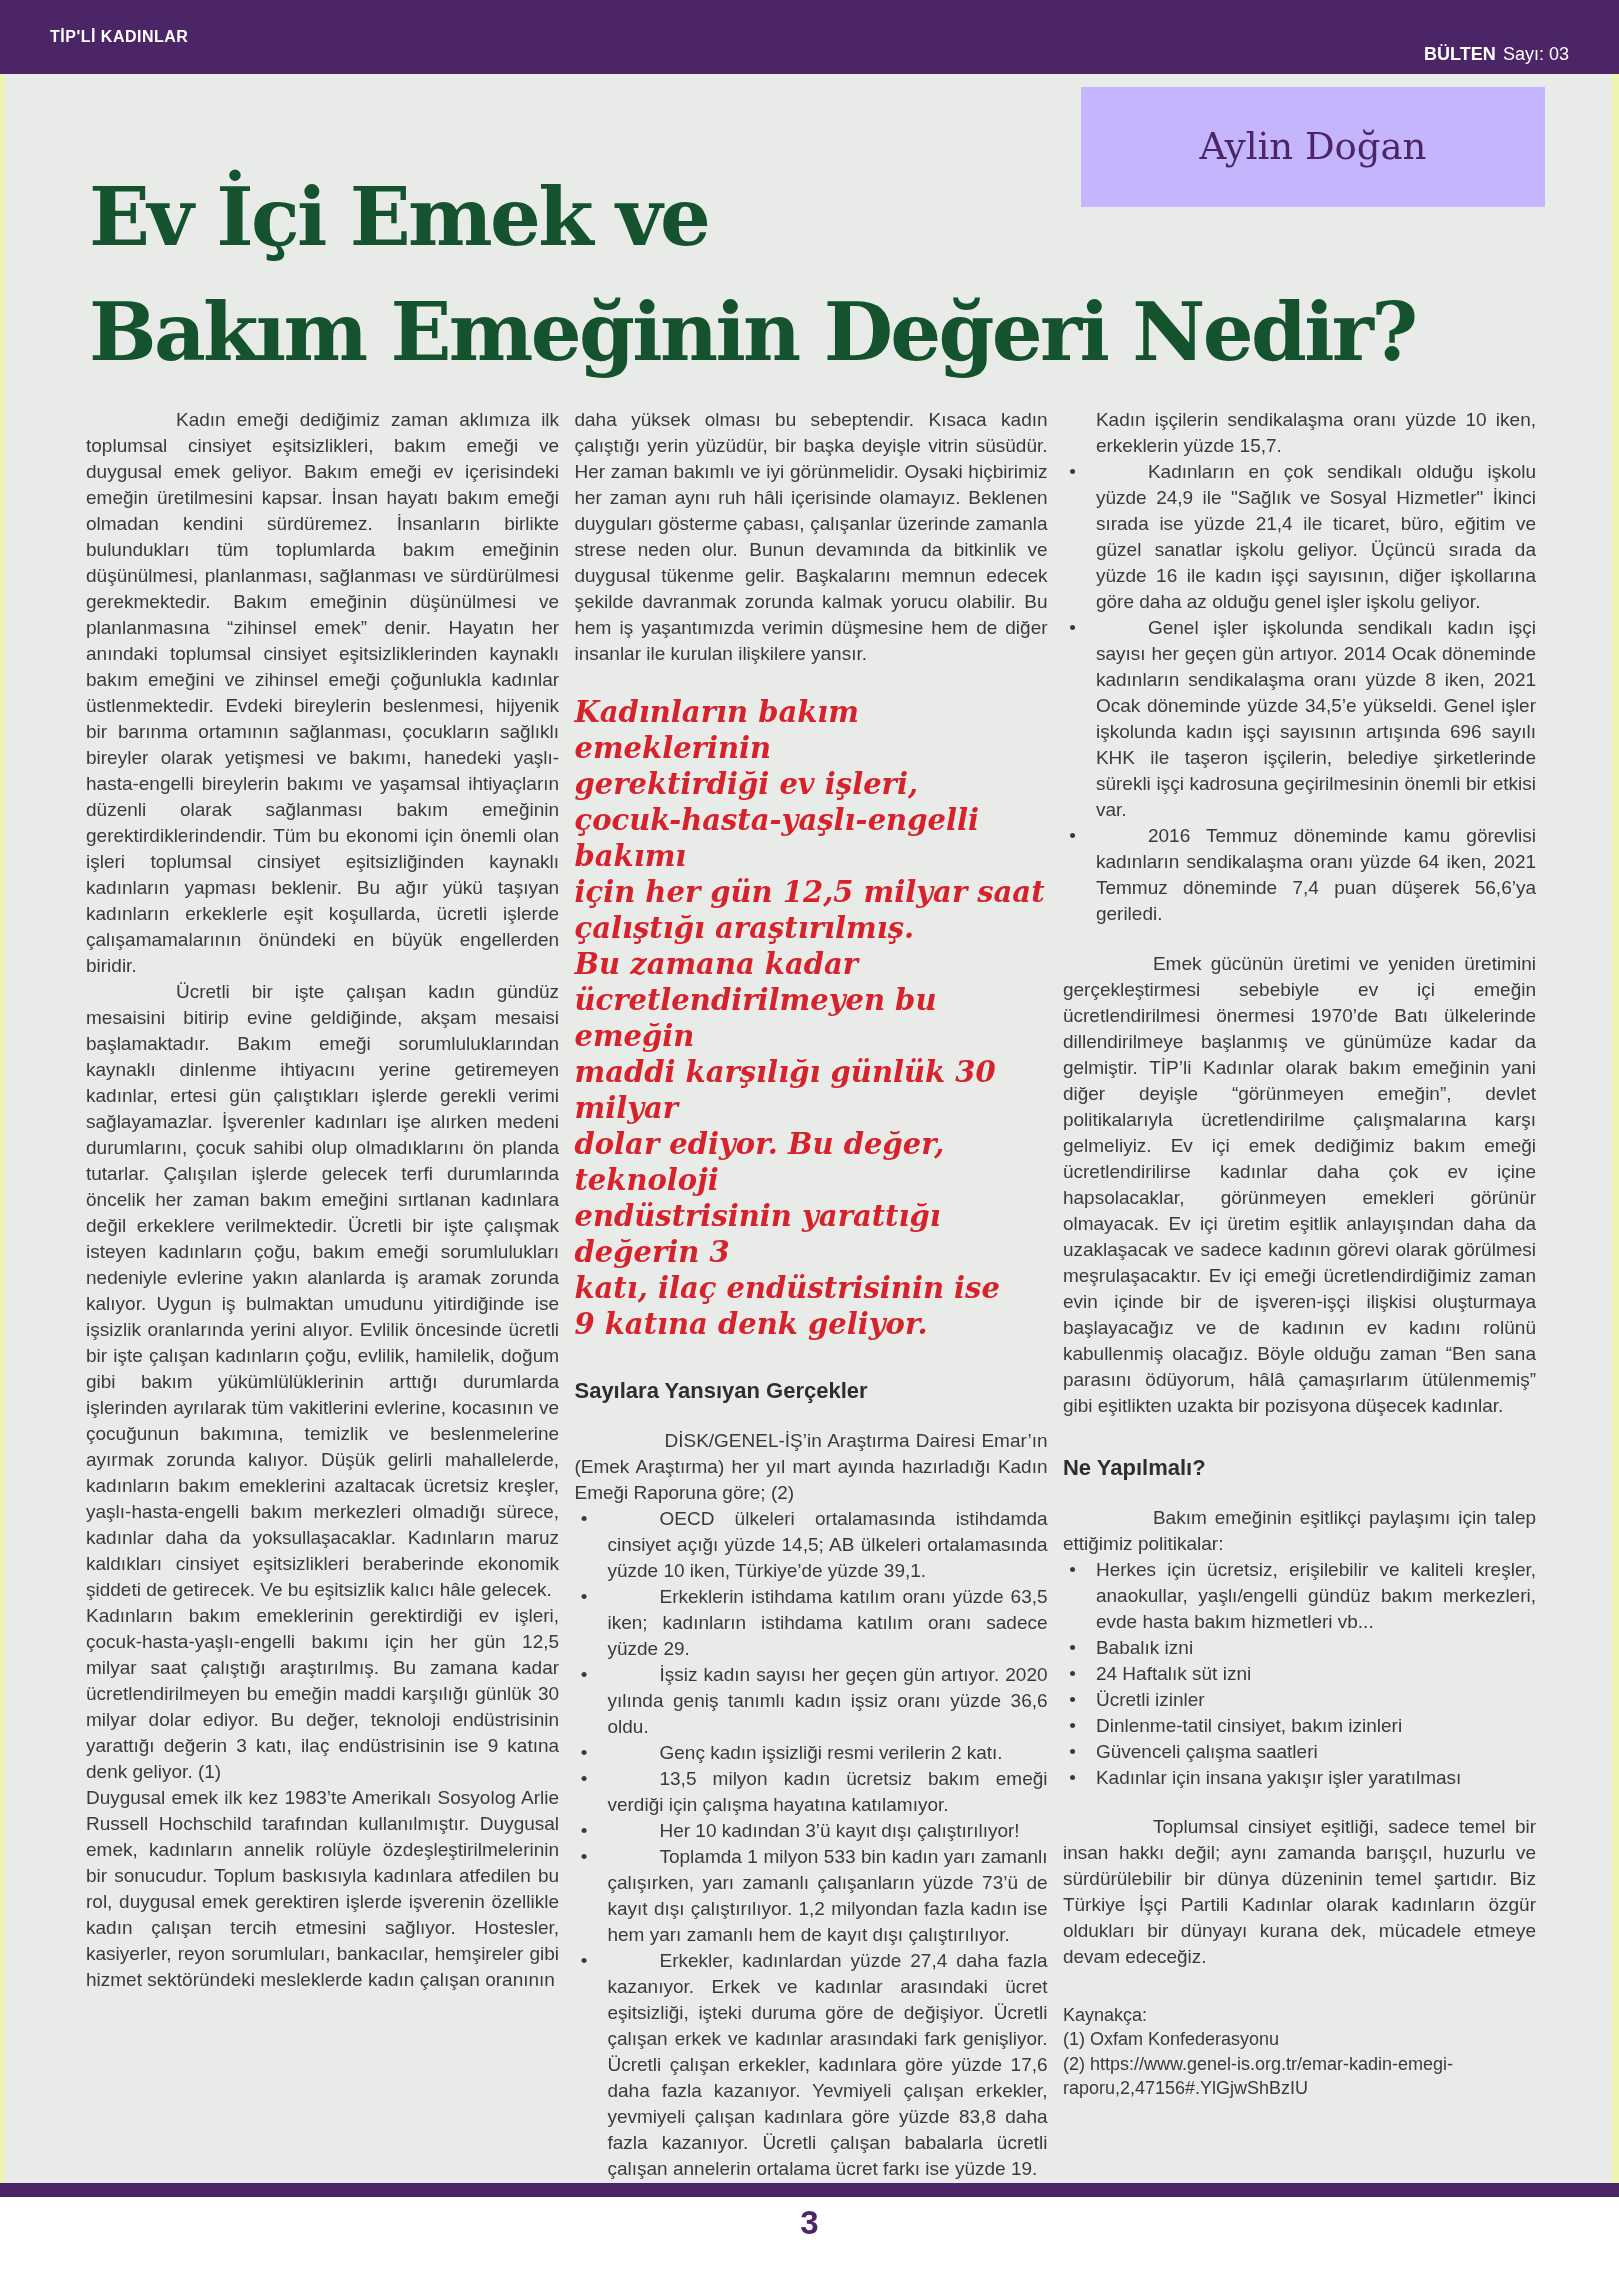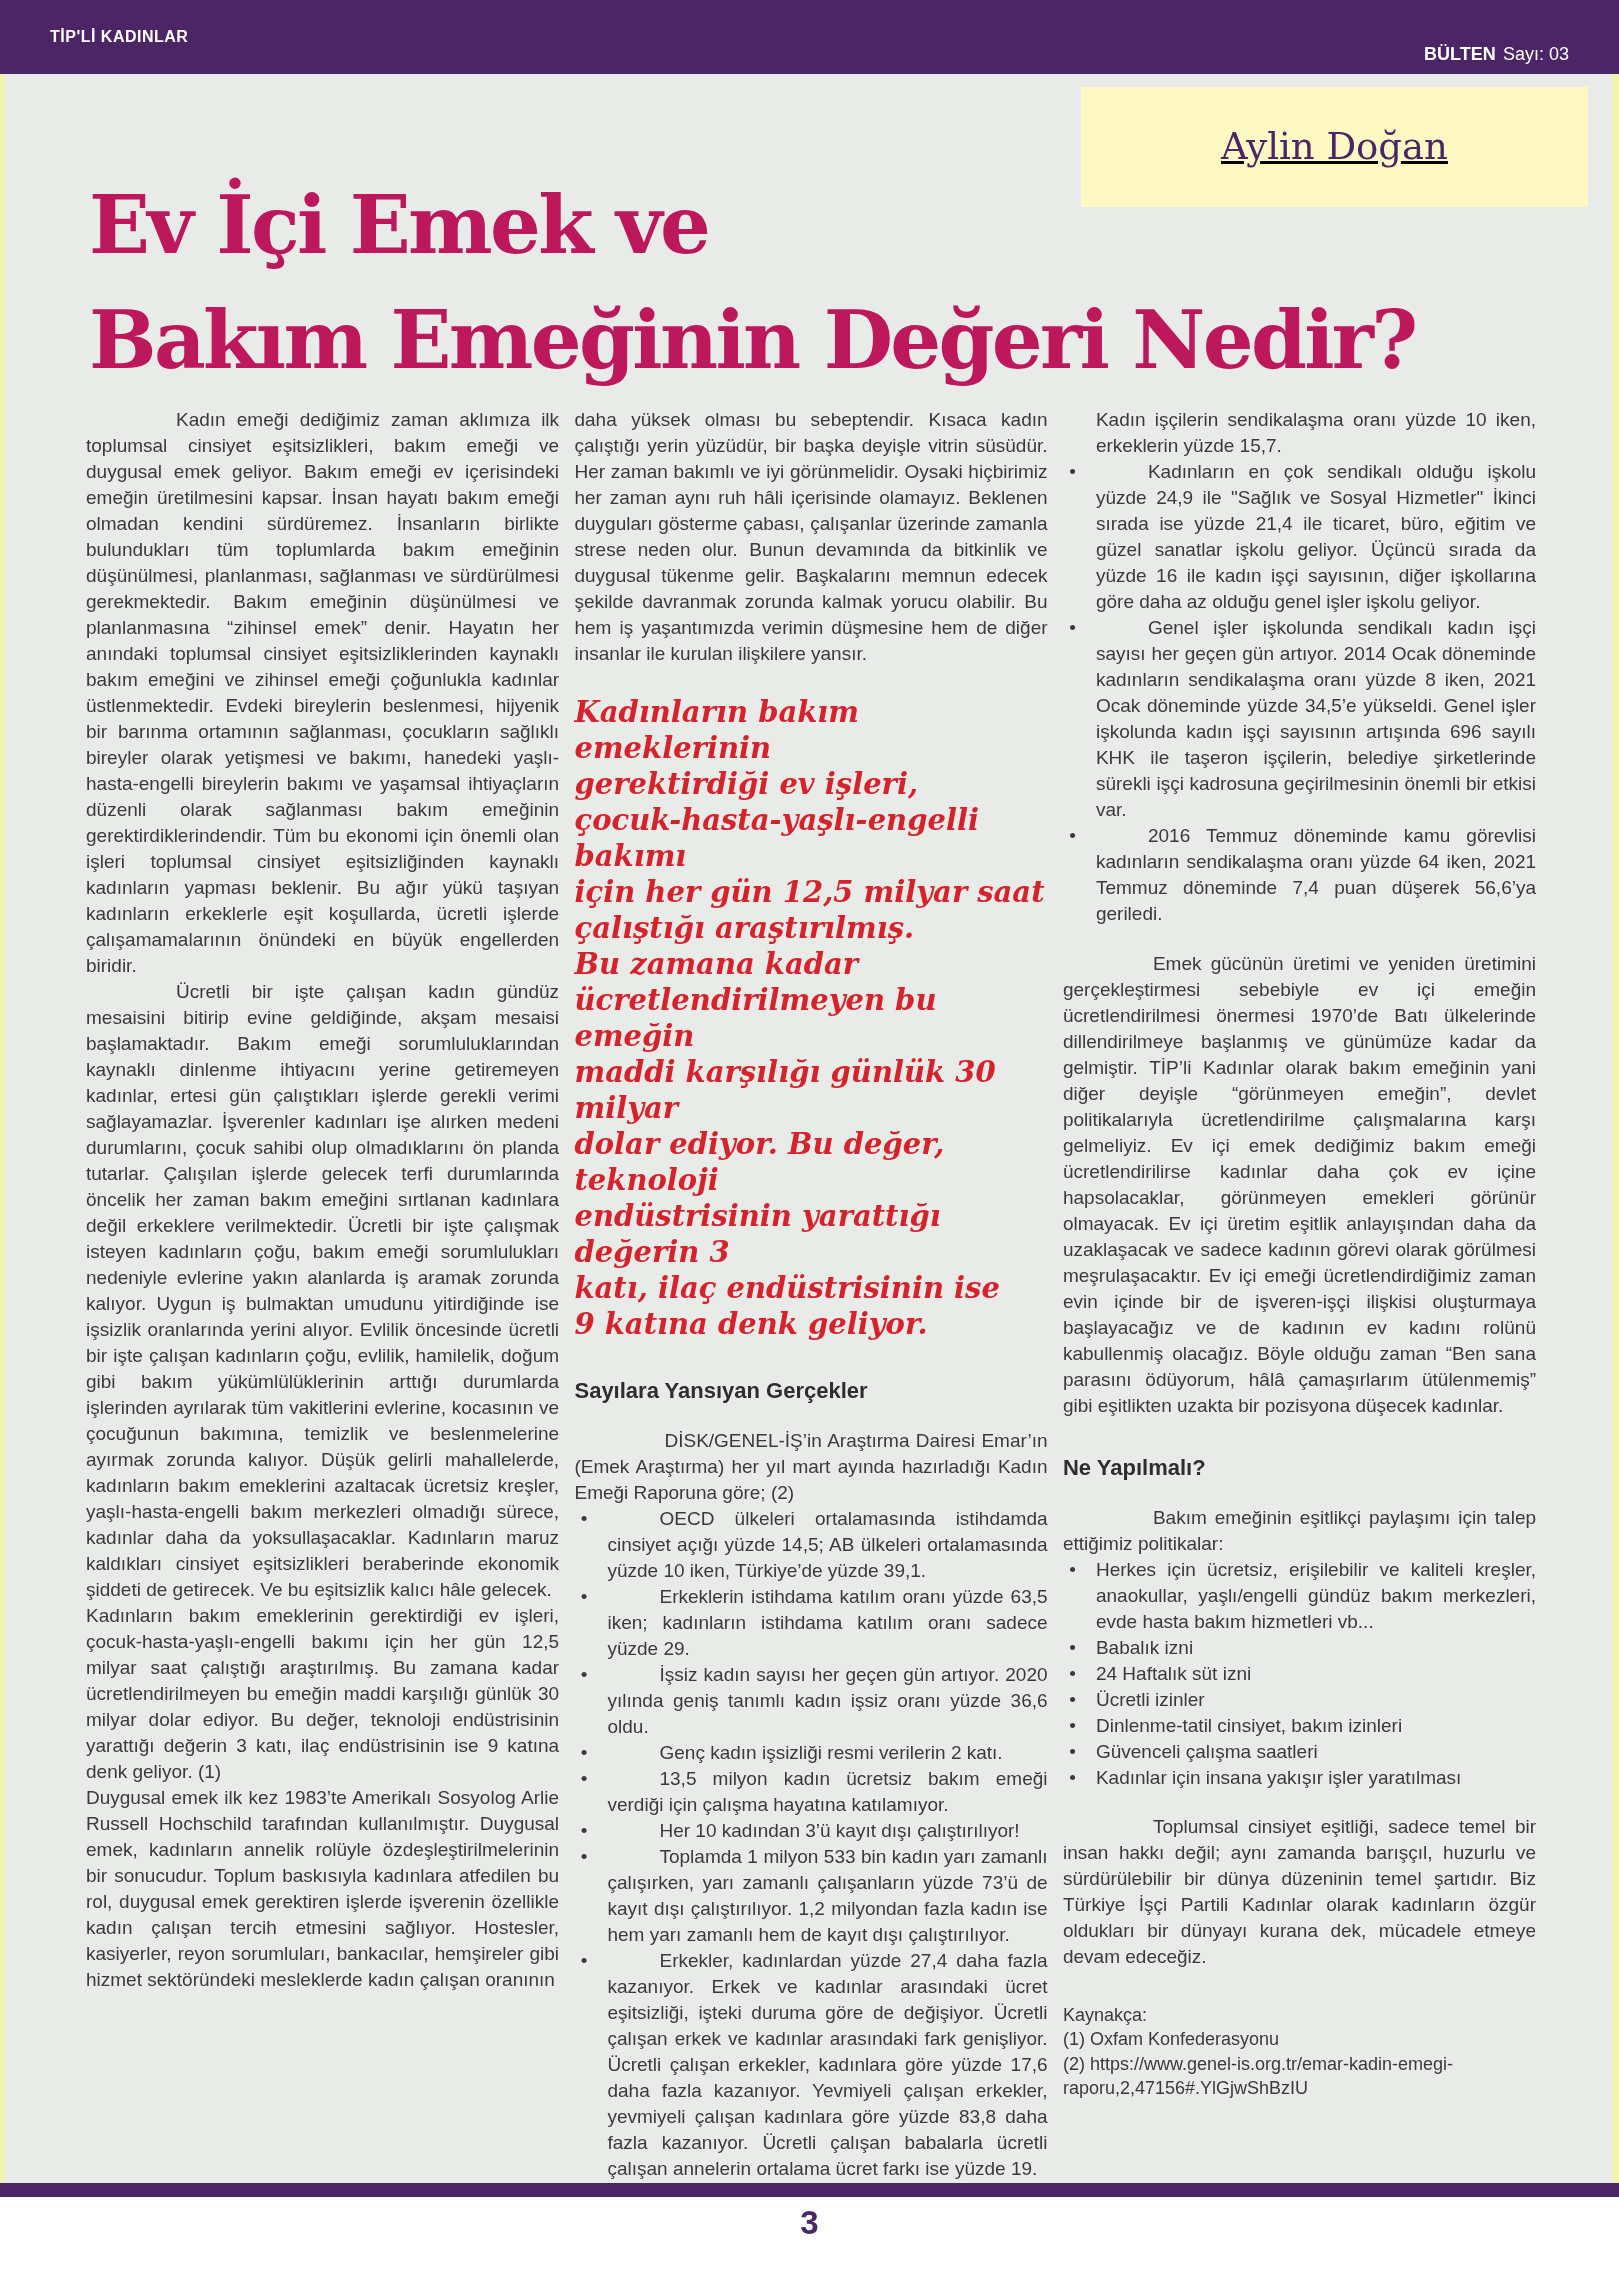--- a/index.html
+++ b/index.html
@@ -10,24 +10,24 @@
   .brand{color:#ffffff;font-weight:bold;font-size:16px;letter-spacing:0.5px;}
   .issue{color:#ffffff;font-size:18px;margin-top:35px;}
   .issue .b{font-weight:bold;margin-right:7.2px;}
 
   
   .body-area{position:relative;height:2109px;background:#e9ebe8;overflow:hidden;}
   .edge{position:absolute;top:0;bottom:0;background:#eff3b0;z-index:3;}
   .edge.left{left:0;width:4.5px;}
   .edge.right{right:0;width:7.2px;}
 
-  .author-box{position:absolute;top:12.7px;left:1081px;width:507px;height:120px;background:#fef9c3;display:flex;align-items:center;justify-content:center;text-decoration:underline;}
+  .author-box{position:absolute;top:12.7px;left:1081px;width:464px;height:120px;background:#c4b5fd;display:flex;align-items:center;justify-content:center;}
   .author-box span{font-family:"DejaVu Serif",serif;font-size:37px;color:#4b2566;}
 
-  .title{position:absolute;left:89px;top:94px;margin:0;font-family:"DejaVu Serif",serif;font-weight:bold;color:#be185d;font-size:80px;line-height:115px;letter-spacing:-2.7px;}
+  .title{position:absolute;left:89px;top:86px;margin:0;font-family:"DejaVu Serif",serif;font-weight:bold;color:#14532d;font-size:80px;line-height:115px;letter-spacing:-2.7px;}
   .title .tl{display:block;white-space:nowrap;}
 
   .cols{position:absolute;top:333px;left:86px;right:83px;bottom:0;display:flex;gap:15.4px;}
   .col{flex:1 1 0;overflow:hidden;}
 
   .col p{margin:0;font-size:19px;line-height:26px;color:#3a3a3c;text-align:justify;}
   p.indent{text-indent:90px;}
   .sp{margin-top:23.5px !important;}
 
   .hang{padding-left:33px;}

